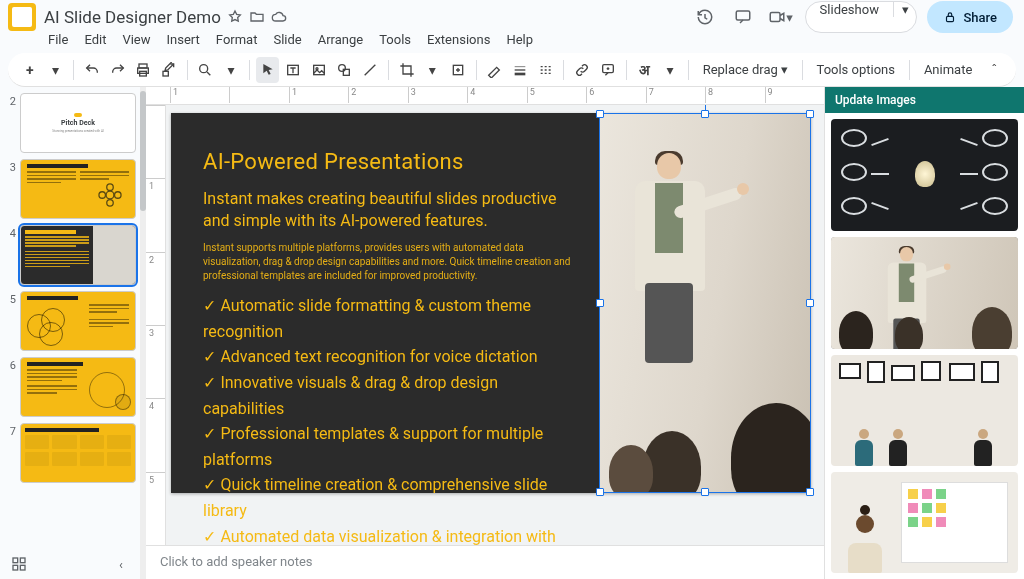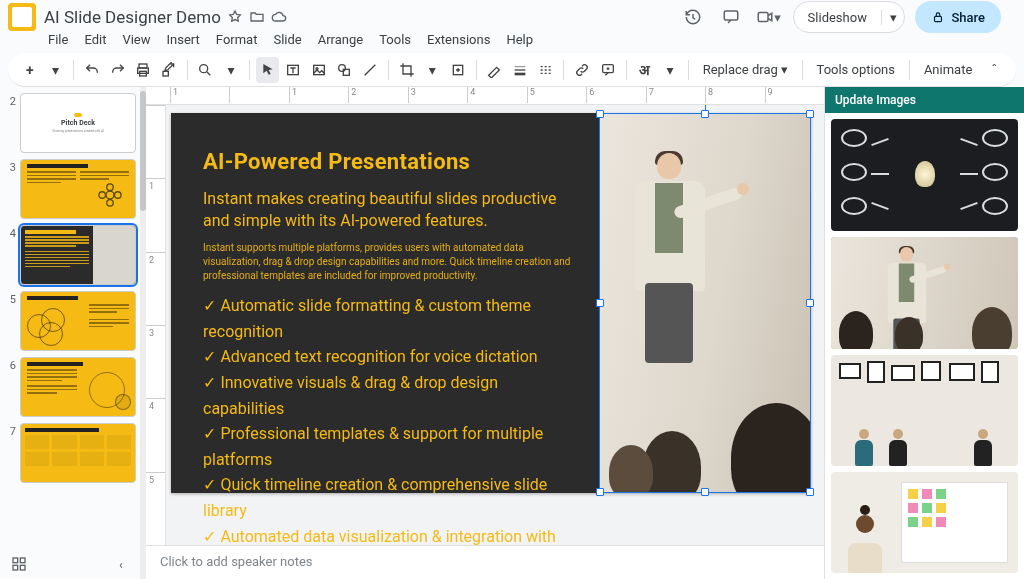--- a/index.html
+++ b/index.html
@@ -1,31 +1,31 @@
 <!DOCTYPE html>
 <html><head>
 <meta charset="utf-8">
 <style>
   * { box-sizing: border-box; margin: 0; padding: 0; }
   body { font-family: 'Google Sans', Roboto, Arial, sans-serif; font-size: 13px; color: #3c4043; background: #f9fbfd; width: 1024px; height: 579px; overflow: hidden; }
   .app { display: flex; flex-direction: column; height: 100%; }
 
   
-  .header { display: flex; align-items: center; padding: 6px 23px 0 8px; height: 28px; }
+  .header { display: flex; align-items: center; padding: 6px 11px 0 8px; height: 28px; }
   .logo { width: 28px; height: 28px; background: #f5ba14; border-radius: 4px; position: relative; margin-right: 8px; flex-shrink:0; }
   .logo::after { content:""; position:absolute; top:4px; left:4px; right:4px; bottom:4px; background:#fff; border-radius:2px; }
   .title-row { display:flex; align-items:center; gap:6px; }
   .doc-title { font-size: 17px; color:#3c4043; }
   .head-icon { width:16px; height:16px; color:#5f6368; display:flex; align-items:center; justify-content:center; }
   .menu-bar { display:flex; gap:4px; padding: 2px 0 4px 42px; font-size:13px; color:#3c4043; }
   .menu-bar span { padding: 2px 6px; border-radius:4px; cursor:pointer; }
 
   .header-right { margin-left:auto; display:flex; align-items:center; gap:10px; }
   .rnd-icon { width:28px; height:28px; display:flex; align-items:center; justify-content:center; border-radius:50%; color:#5f6368; }
-  .slideshow-btn { display:flex; align-items:center; border:1px solid #dadce0; border-radius: 18px; height:32px; overflow:hidden; background:#fff;}
+  .slideshow-btn { display:flex; align-items:flex-start; border:1px solid #dadce0; border-radius: 18px; height:32px; overflow:hidden; background:#fff;}
   .slideshow-btn .lbl { padding: 0 14px; font-size:13px; }
   .slideshow-btn .drop { border-left:1px solid #dadce0; padding: 0 8px; }
   .share-btn { display:flex; align-items:center; gap:6px; background:#c2e7ff; color:#001d35; border-radius:18px; height:32px; padding:0 16px; font-weight:500; }
 
   
   .toolbar { display:flex; align-items:center; gap:2px; padding: 2px 10px; border-bottom:1px solid #e0e0e0; background:#fff; height:34px; margin: 0 8px; border-radius: 24px;}
   .tbtn { width:26px; height:26px; display:flex; align-items:center; justify-content:center; color:#444; border-radius:4px; font-size:14px; }
   .tbtn svg { width:16px; height:16px; }
   .tsep { width:1px; height:20px; background:#dadce0; margin:0 4px; }
   .ttext { padding: 4px 8px; border-radius:4px; white-space:nowrap; font-size:13px; color:#3c4043;}
@@ -73,21 +73,21 @@
   .ruler-h .marks { position:absolute; left:24px; right:0; bottom:1px; height:100%; display:flex; }
   .ruler-h .mark { flex:1; position:relative; border-left:1px solid #ccc; }
   .ruler-h .mark span { position:absolute; left:2px; top:1px; }
   .ruler-v { width:20px; background:#fff; border-right:1px solid #e0e0e0; display:flex; flex-direction:column; font-size:9px; color:#888;}
   .ruler-v .mark { flex:1; position:relative; border-top:1px solid #ccc;}
   .ruler-v .mark span { position:absolute; top:2px; left:3px;}
   .canvas-body { flex:1; display:flex; overflow:hidden;}
   .slide-area { flex:1; background:#f1f3f4; display:flex; align-items:flex-start; justify-content:center; padding: 8px 12px 0 4px; overflow:hidden;}
   .slide { width: 640px; height: 380px; background:#2b2b2b; box-shadow: 0 1px 3px rgba(0,0,0,.3); position:relative; display:flex;}
   .slide-left { flex:1.28; padding: 36px 20px 20px 32px; color:#f5ba14; }
-  .slide-title { font-size: 22px; font-weight:700; margin-bottom:14px; letter-spacing:.3px;}
+  .slide-title { font-size: 22px; font-weight:400; margin-bottom:14px; letter-spacing:.3px;}
   .slide-sub { font-size: 16px; line-height:1.35; margin-bottom:10px; font-weight:400;}
   .slide-body { font-size: 10px; line-height:1.4; opacity:.92; margin-bottom:10px;}
   .slide-list { list-style:none; font-size:16px; line-height:1.6;}
   .slide-list li::before{ content:"✓ "; }
   .slide-right { flex:.72; position:relative; }
   .photo { position:absolute; inset:0; background: linear-gradient(100deg,#ebe6dd 0%,#ded7cc 55%, #c9c0b2 100%); overflow:hidden;}
   .presenter { position:absolute; left:20px; top:40px; width:110px; height:200px; }
   .presenter .head{ width:24px;height:26px;background:#e8c8a8;border-radius:50% 50% 45% 45%;position:absolute;top:0;left:38px;}
   .presenter .hair{ width:28px;height:14px;background:#4a3b2e;border-radius:10px 10px 3px 3px;position:absolute;top:-2px;left:36px;}
   .presenter .body{ width:70px;height:110px;background:#e9e4d8;border-radius:10px 10px 4px 4px;position:absolute;top:28px;left:16px;}

